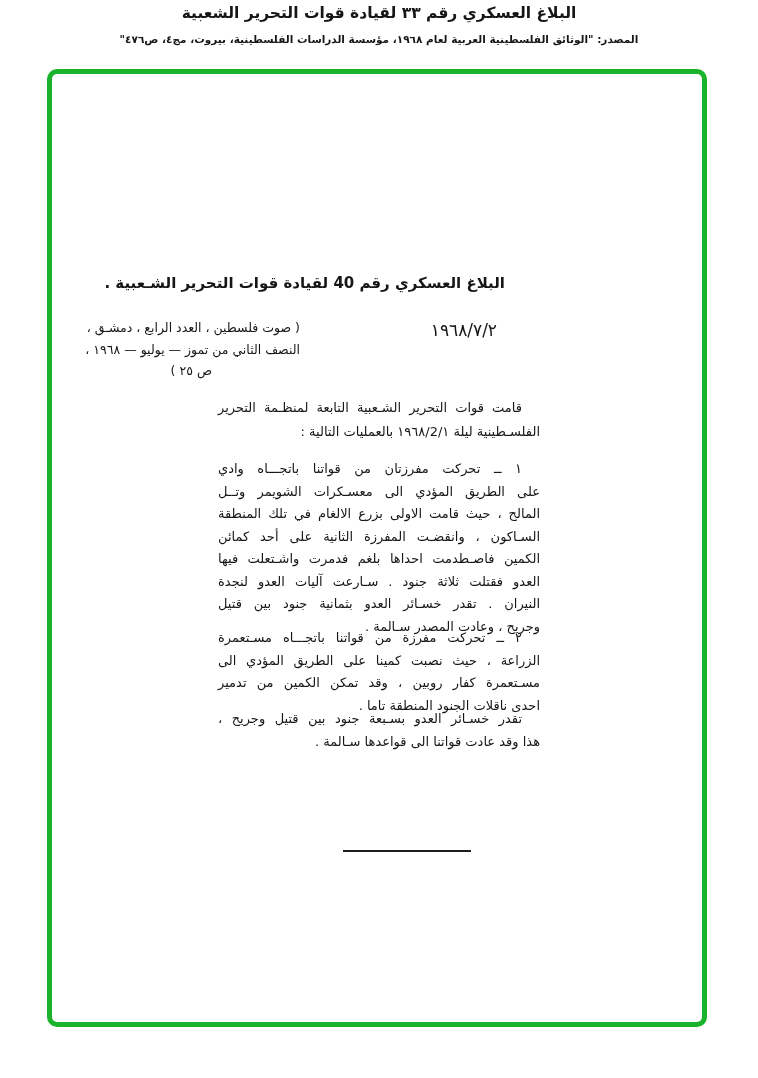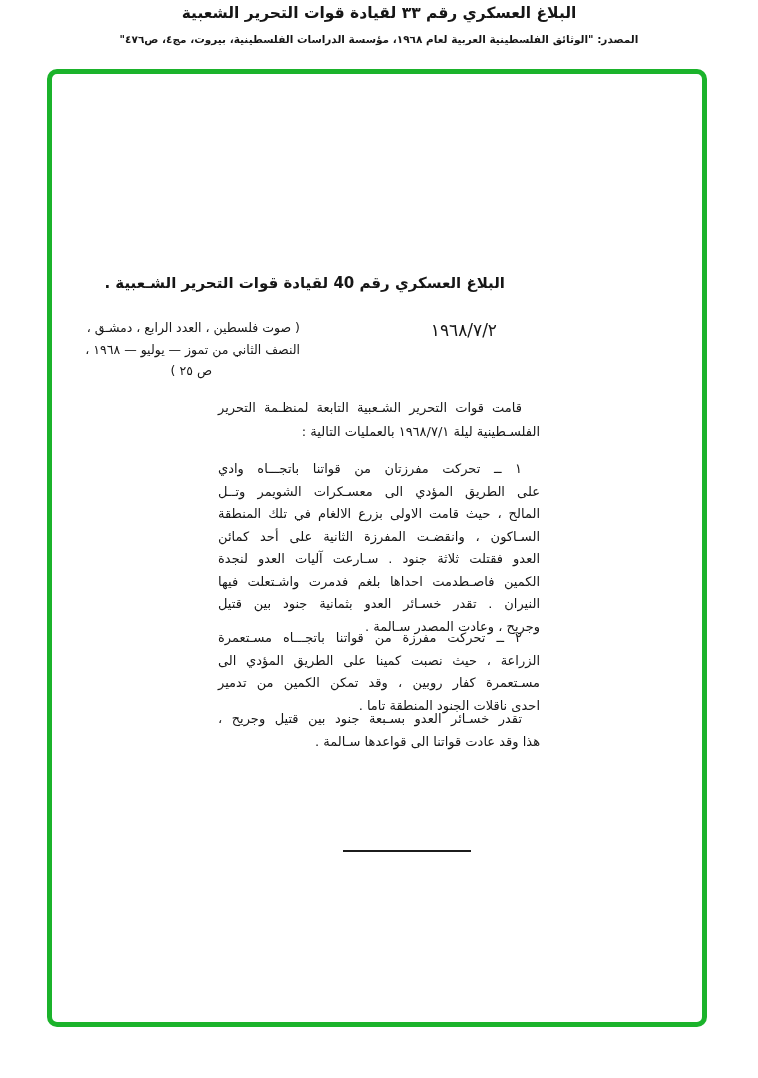--- a/index.html
+++ b/index.html
@@ -62,30 +62,30 @@
   <div class="doc-date">١٩٦٨/٧/٢</div>
 
   <div class="cite">
     <div class="cl">( صوت فلسطين ، العدد الرابع ، دمشـق ،</div>
     <div class="cl">النصف الثاني من تموز — يوليو — ١٩٦٨ ،</div>
     <div class="cl indent">ص ٢٥ )</div>
   </div>
 
   <div class="block intro">
     <div class="bl first">قامت قوات التحرير الشـعبية التابعة لمنظـمة التحرير</div>
-    <div class="bl last">الفلسـطينية ليلة ١٩٦٨/٧/١ بالعمليات التالية :</div>
+    <div class="bl last">الفلسـطينية ليلة ١٩٦٨/2/١ بالعمليات التالية :</div>
   </div>
 
   <div class="block para1">
     <div class="bl first">١ ــ تحركت مفرزتان من قواتنا باتجـــاه وادي</div>
     <div class="bl">على الطريق المؤدي الى معسـكرات الشويمر وتــل</div>
     <div class="bl">المالح ، حيث قامت الاولى بزرع الالغام في تلك المنطقة</div>
     <div class="bl">السـاكون ، وانقضـت المفرزة الثانية على أحد كمائن</div>
+    <div class="bl">الكمين فاصـطدمت احداها بلغم فدمرت واشـتعلت فيها</div>
     <div class="bl">العدو فقتلت ثلاثة جنود . سـارعت آليات العدو لنجدة</div>
-    <div class="bl">الكمين فاصـطدمت احداها بلغم فدمرت واشـتعلت فيها</div>
     <div class="bl">النيران . تقدر خسـائر العدو بثمانية جنود بين قتيل</div>
     <div class="bl last">وجريح ، وعادت المصدر سـالمة .</div>
   </div>
 
   <div class="block para2">
     <div class="bl first">٢ ــ تحركت مفرزة من قواتنا باتجـــاه مسـتعمرة</div>
     <div class="bl">الزراعة ، حيث نصبت كمينا على الطريق المؤدي الى</div>
     <div class="bl">مسـتعمرة كفار روبين ، وقد تمكن الكمين من تدمير</div>
     <div class="bl last">احدى ناقلات الجنود المنطقة تاما .</div>
   </div>

